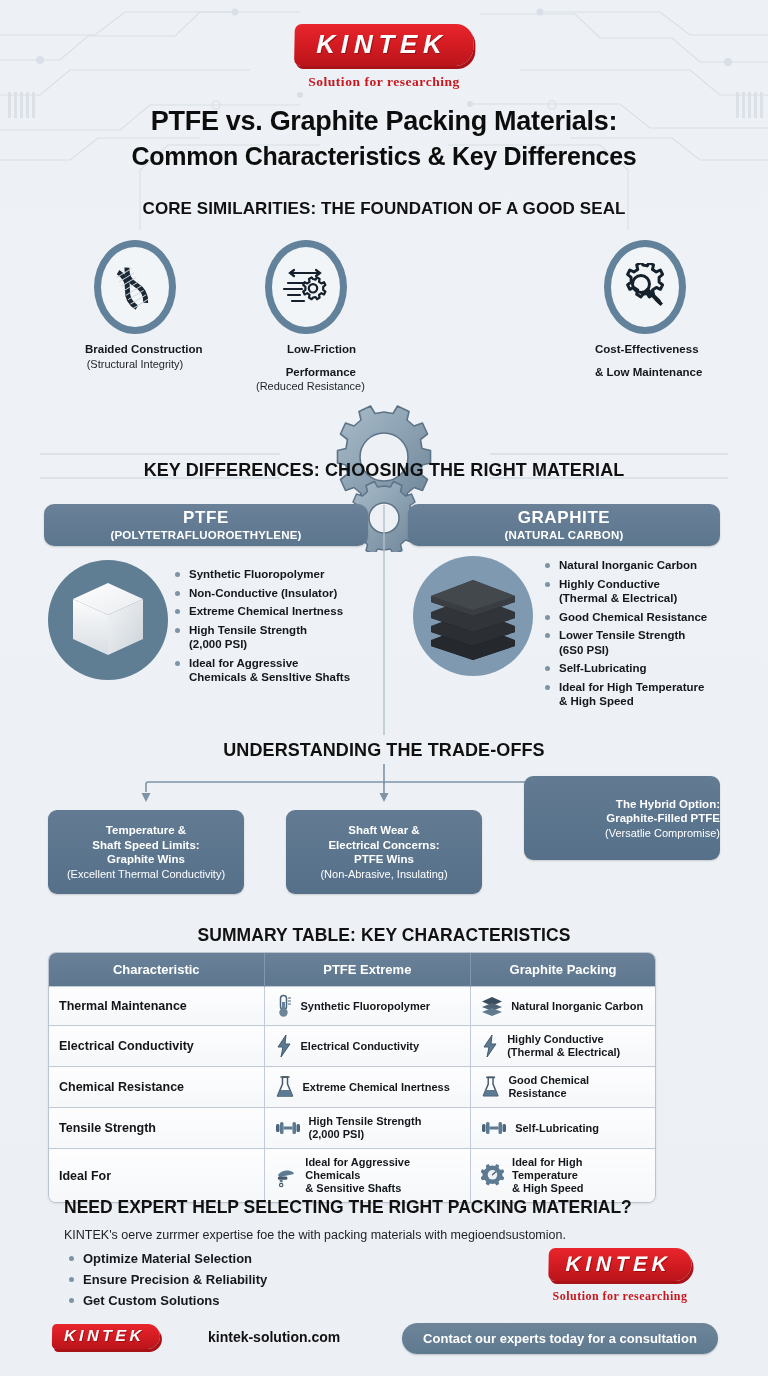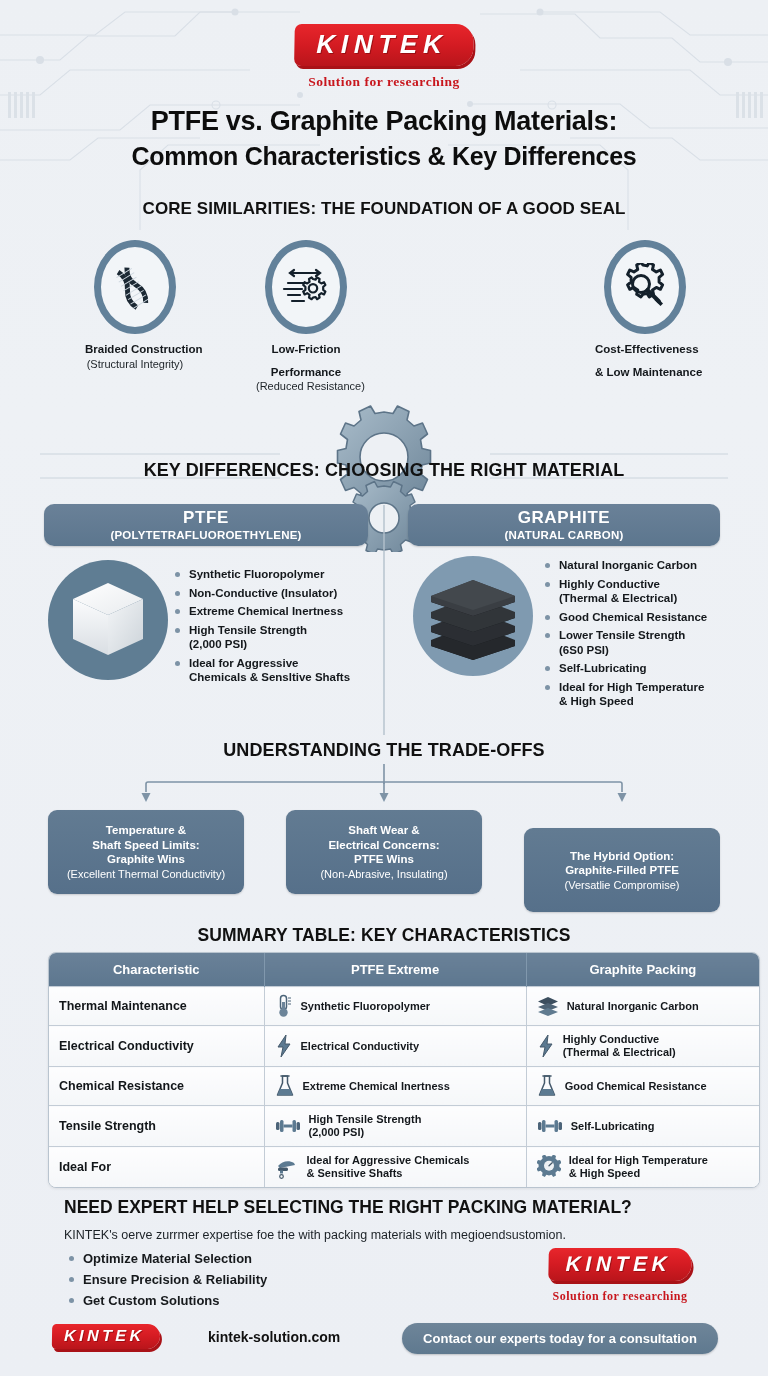--- a/index.html
+++ b/index.html
@@ -114,21 +114,21 @@
     background: linear-gradient(180deg,#627b92 0%,#56708a 100%);
     color:#fff; text-align:center;
     display:flex; flex-direction:column; align-items:center; justify-content:center;
     box-shadow: 0 1px 2px rgba(0,0,0,.16);
   }
   .to-box .b { font-size:11.5px; font-weight:800; line-height:14.5px; }
   .to-box .n { font-size:11px; font-weight:400; line-height:14px; }
 
   
   .tbl {
-    position:absolute; left:48px; top:952px; width:712px;
+    position:absolute; left:48px; top:952px; width:608px;
     border:1px solid #b9c4cf; border-radius:8px; overflow:hidden;
     background:#fff;
     box-shadow: 0 1px 3px rgba(0,0,0,.08);
   }
   .tbl table { width:100%; border-collapse:collapse; }
   .tbl thead th {
     background: linear-gradient(180deg,#6a8198 0%,#5d778f 100%);
     color:#fff; font-size:13px; font-weight:700; padding:9px 0; text-align:center;
     border-right:1px solid #8198ad;
   }
@@ -249,21 +249,21 @@
               <path d="M10 38 L28 37"></path>
                 <path d="M10 43 L28 42"></path>
             </g>
           </g>
         </svg>
       </div>
       <div class="sim-label">Braided Construction</div>
       <div class="sim-sub">(Structural Integrity)</div>
     </div>
 
-    <div class="sim" style="left:256px; top:8px;">
+    <div class="sim" style="left:256px; top:8px;text-align:right;">
       <div class="sim-ring">
         <svg width="48" height="44" viewBox="0 0 48 44">
           <g stroke="#14202b" stroke-width="2.2" fill="none" stroke-linecap="round">
             <path d="M10 8 H36"></path>
               <path d="M12 5 L8 8 L12 11"></path>
               <path d="M34 5 L38 8 L34 11"></path>
             <path d="M6 18 H22"></path>
               <path d="M2 24 H20"></path>
               <path d="M6 30 H18"></path>
               <path d="M10 36 H22"></path>
@@ -412,21 +412,21 @@
     <div class="b">Shaft Speed Limits:</div>
     <div class="b">Graphite Wins</div>
     <div class="n">(Excellent Thermal Conductivity)</div>
   </div>
   <div class="to-box" style="left:286px; top:810px;">
     <div class="b">Shaft Wear &amp;</div>
     <div class="b">Electrical Concerns:</div>
     <div class="b">PTFE Wins</div>
     <div class="n">(Non-Abrasive, Insulating)</div>
   </div>
-  <div class="to-box" style="left:524px; top:828px;">
+  <div class="to-box" style="left:524px; top:776px;align-items:flex-end;">
     <div class="b">The Hybrid Option:</div>
     <div class="b">Graphite-Filled PTFE</div>
     <div class="n">(Versatlie Compromise)</div>
   </div>
 
   <div class="section-head" style="top:925px; font-size:17.5px;">SUMMARY TABLE: KEY CHARACTERISTICS</div>
 
   <div class="tbl">
     <table>
       <thead>

